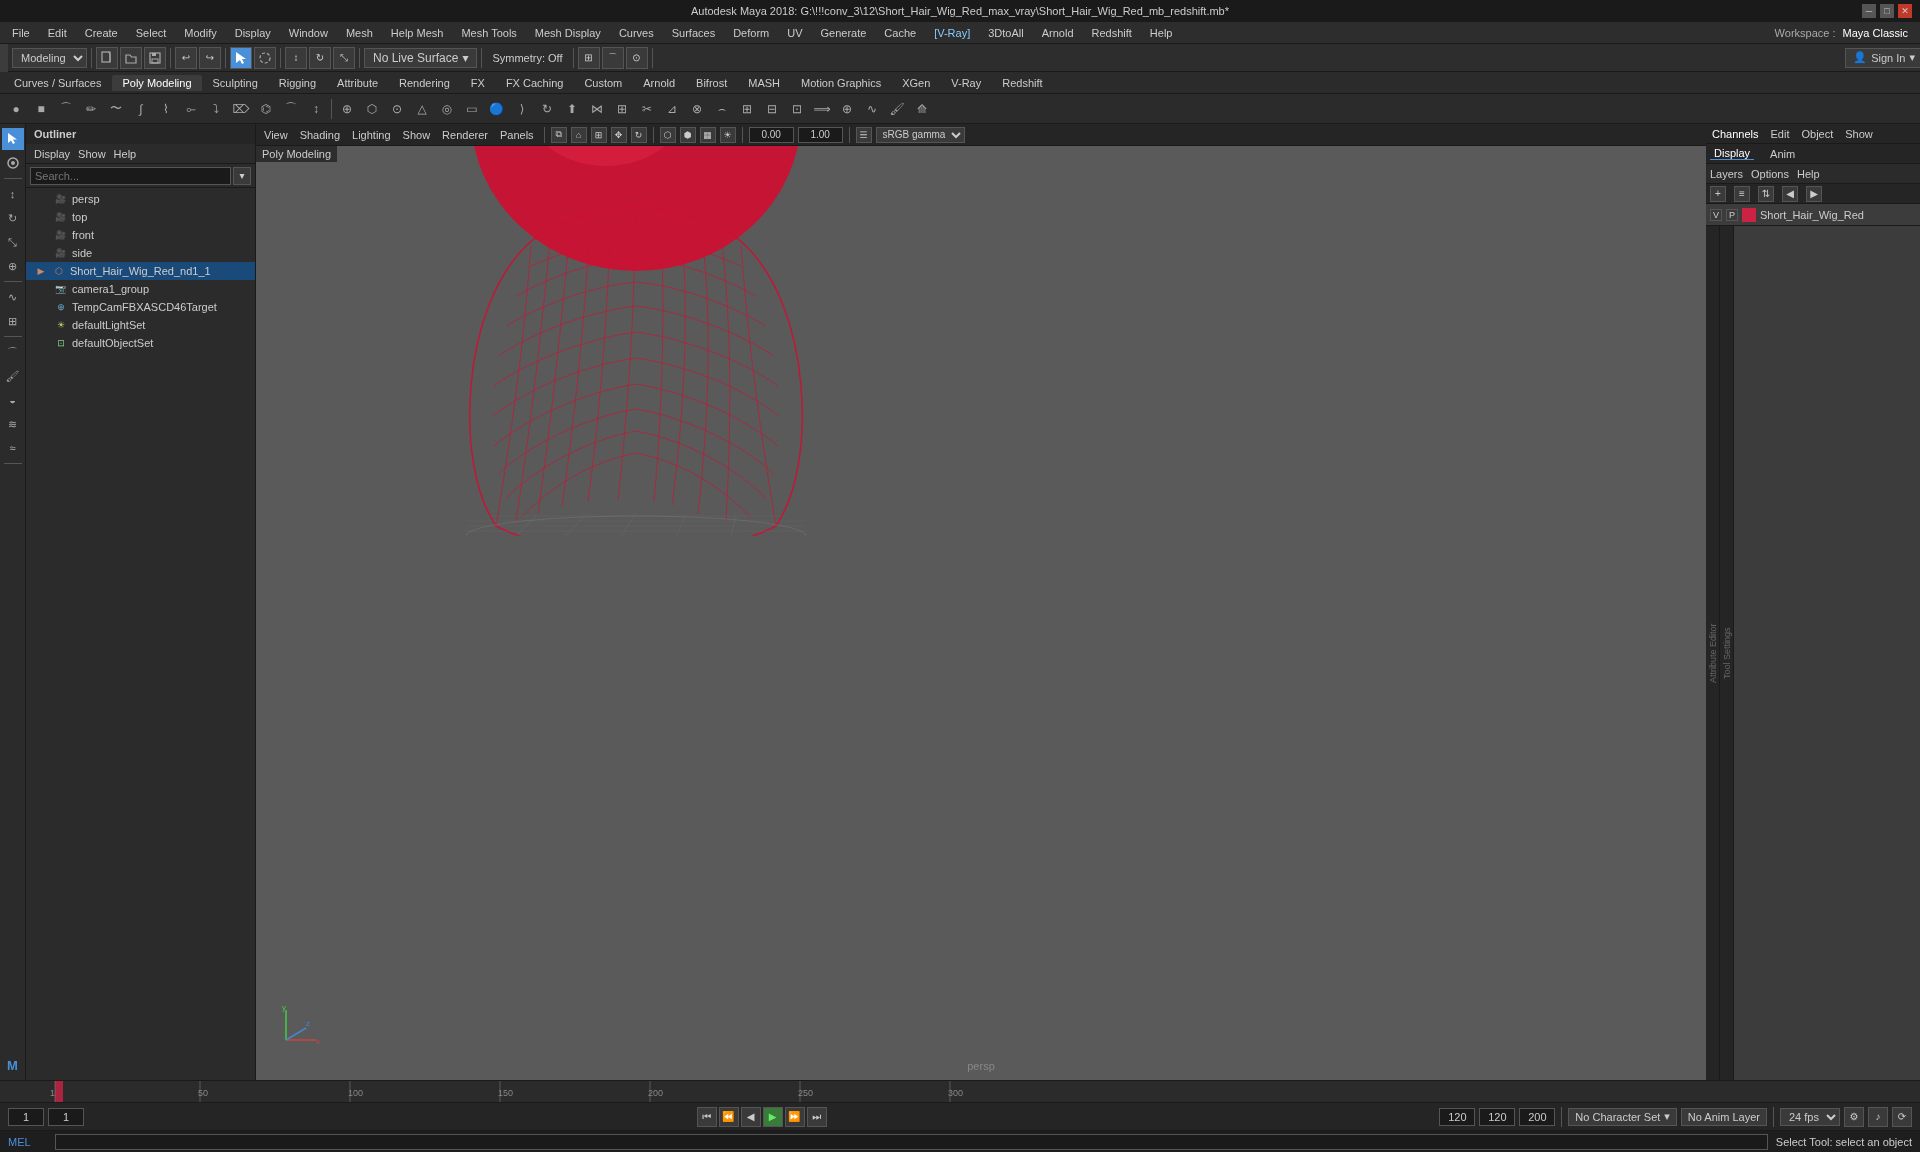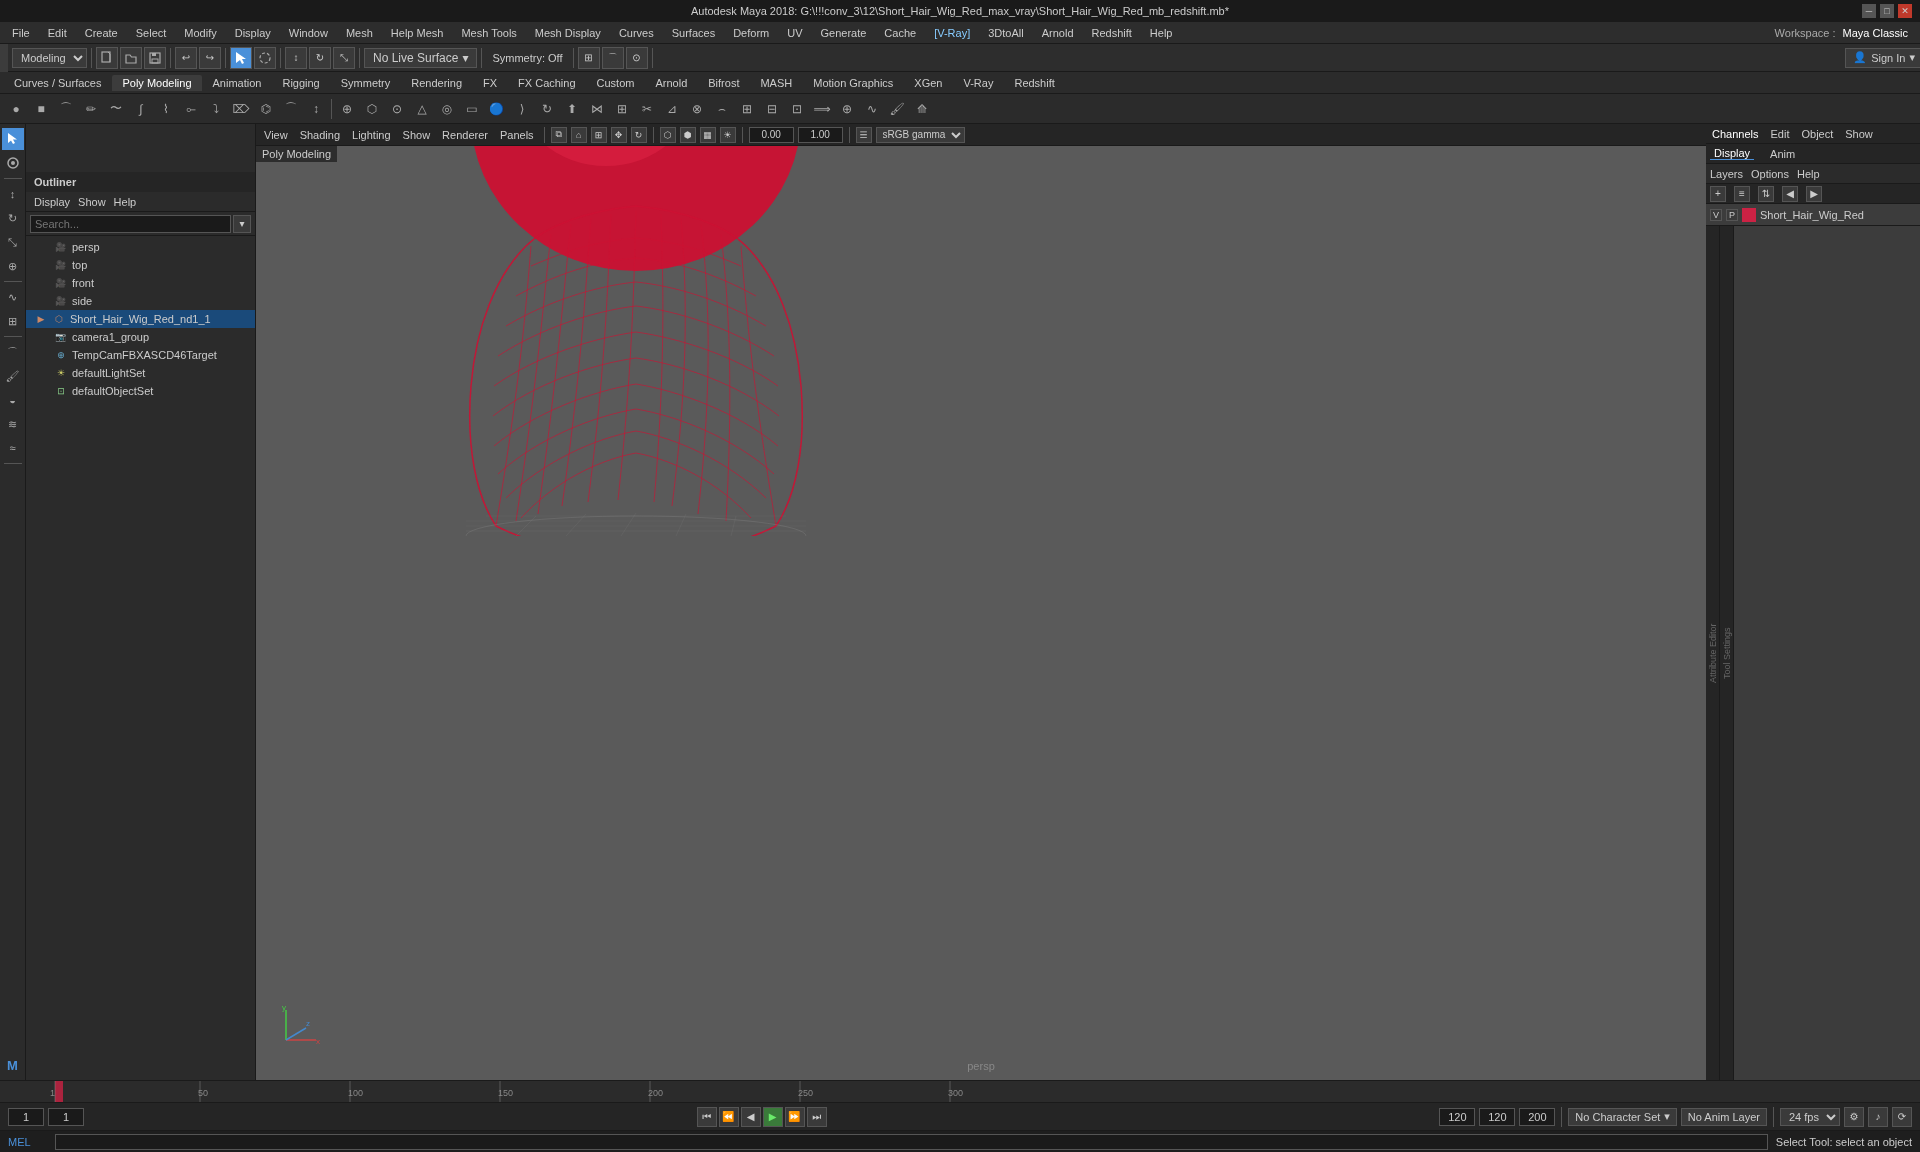--- a/index.html
+++ b/index.html
@@ -240,21 +240,20 @@
     }
     #outliner-header {
       height: 20px;
       background: #252525;
       padding: 2px 8px;
       font-size: 11px;
       font-weight: bold;
       color: #ccc;
       display: flex;
       align-items: center;
-      margin-top: 48px;
     }
     #outliner-menu {
       height: 20px;
       background: #2b2b2b;
       display: flex;
       align-items: center;
       gap: 8px;
       padding: 0 8px;
       border-bottom: 1px solid #1a1a1a;
     }
@@ -718,23 +717,23 @@
     <div class="sign-in-btn">
       <span style="margin-right:4px;">👤</span>
       <span>Sign In</span>
       <span style="margin-left:4px;">▾</span>
     </div>
   </div>
 
   <div id="tab-row">
     <span class="tab-item">Curves / Surfaces</span>
     <span class="tab-item active">Poly Modeling</span>
-    <span class="tab-item">Animation</span>
+    <span class="tab-item">Sculpting</span>
     <span class="tab-item">Rigging</span>
-    <span class="tab-item">Symmetry</span>
+    <span class="tab-item">Attribute</span>
     <span class="tab-item">Rendering</span>
     <span class="tab-item">FX</span>
     <span class="tab-item">FX Caching</span>
     <span class="tab-item">Custom</span>
     <span class="tab-item">Arnold</span>
     <span class="tab-item">Bifrost</span>
     <span class="tab-item">MASH</span>
     <span class="tab-item">Motion Graphics</span>
     <span class="tab-item">XGen</span>
     <span class="tab-item">V-Ray</span>

